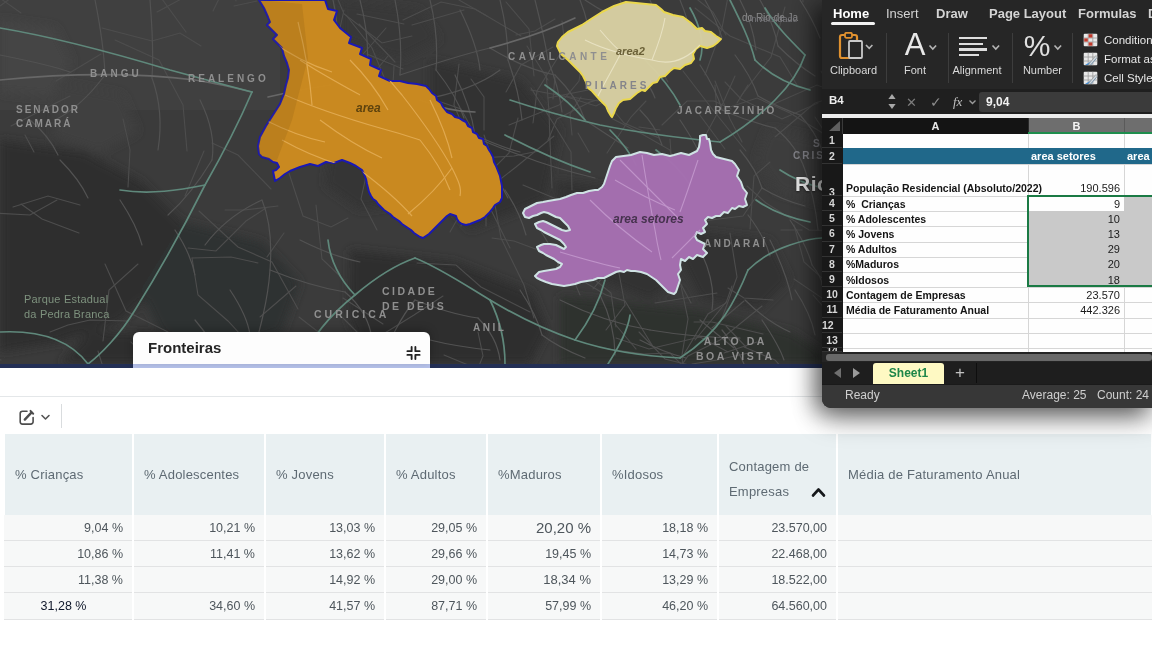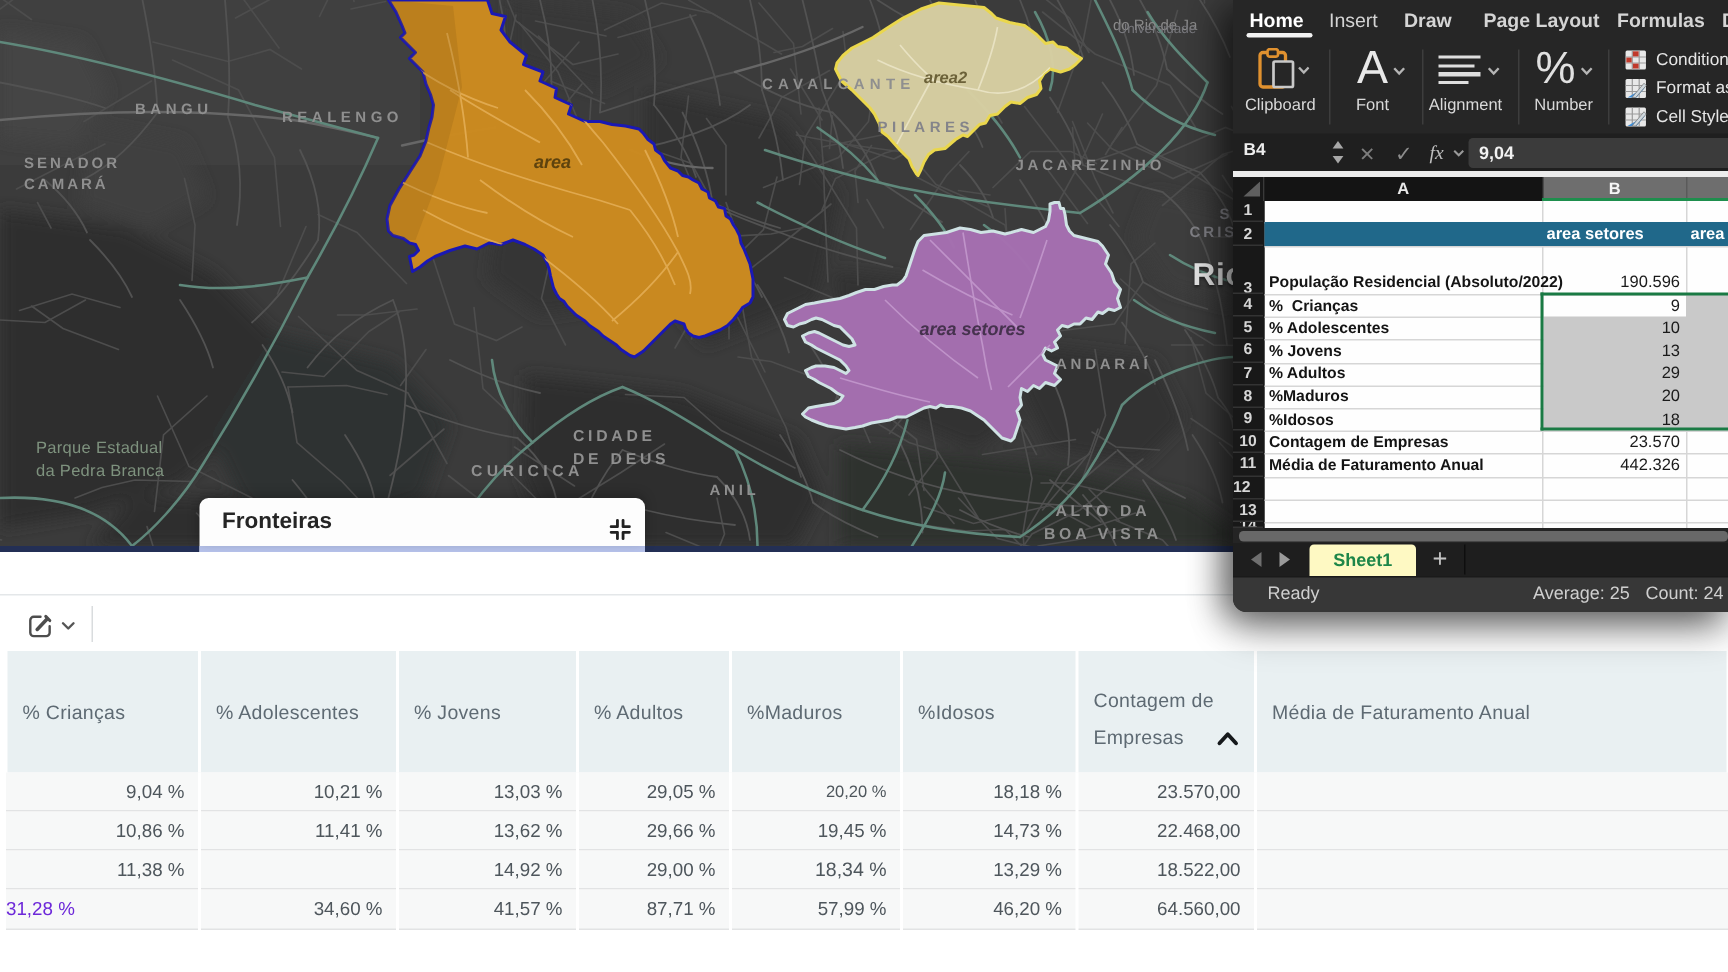--- a/index.html
+++ b/index.html
@@ -440,40 +440,40 @@
 <div class="abs" style="left:848px;top:433.5px;width:295px;height:81px;line-height:81px;font-size:13px;color:#5e6a73;letter-spacing:0.2px;white-space:nowrap">Média de Faturamento Anual</div>
 <div class="abs" style="left:729px;top:453.5px;font-size:13px;color:#5e6a73;letter-spacing:0.2px;line-height:25px">Contagem de<br>Empresas</div>
 <svg class="abs" style="left:810px;top:485.5px" width="18" height="13" viewBox="0 0 18 13">
       <path d="M3,9.5 L8.5,3.5 14,9.5" fill="none" stroke="#16191c" stroke-width="2.6" stroke-linecap="round" stroke-linejoin="round"></path>
     </svg>
 <div class="abs" style="left:4px;top:514.5px;width:1148px;height:26.3px;background:#f7f8f8;border-bottom:1px solid #e2e3e4"></div>
 <div class="abs" style="left:4px;top:514.5px;width:119px;height:26.3px;line-height:26.3px;font-size:12.5px;color:#4e565c;text-align:right">9,04 %</div>
 <div class="abs" style="left:133px;top:514.5px;width:122px;height:26.3px;line-height:26.3px;font-size:12.5px;color:#4e565c;text-align:right">10,21 %</div>
 <div class="abs" style="left:265px;top:514.5px;width:110px;height:26.3px;line-height:26.3px;font-size:12.5px;color:#4e565c;text-align:right">13,03 %</div>
 <div class="abs" style="left:385px;top:514.5px;width:92px;height:26.3px;line-height:26.3px;font-size:12.5px;color:#4e565c;text-align:right">29,05 %</div>
-<div class="abs" style="left:487px;top:514.5px;width:104px;height:26.3px;line-height:26.3px;font-size:11px;color:#4e565c;text-align:right">20,20 %</div>
+<div class="abs" style="left:487px;top:514.5px;width:104px;height:26.3px;line-height:26.3px;font-size:15px;color:#4e565c;text-align:right">20,20 %</div>
 <div class="abs" style="left:601px;top:514.5px;width:107px;height:26.3px;line-height:26.3px;font-size:12.5px;color:#4e565c;text-align:right">18,18 %</div>
 <div class="abs" style="left:718px;top:514.5px;width:109px;height:26.3px;line-height:26.3px;font-size:12.5px;color:#4e565c;text-align:right">23.570,00</div>
 <div class="abs" style="left:4px;top:540.8px;width:1148px;height:26.3px;background:#f7f8f8;border-bottom:1px solid #e2e3e4"></div>
 <div class="abs" style="left:4px;top:540.8px;width:119px;height:26.3px;line-height:26.3px;font-size:12.5px;color:#4e565c;text-align:right">10,86 %</div>
 <div class="abs" style="left:133px;top:540.8px;width:122px;height:26.3px;line-height:26.3px;font-size:12.5px;color:#4e565c;text-align:right">11,41 %</div>
 <div class="abs" style="left:265px;top:540.8px;width:110px;height:26.3px;line-height:26.3px;font-size:12.5px;color:#4e565c;text-align:right">13,62 %</div>
 <div class="abs" style="left:385px;top:540.8px;width:92px;height:26.3px;line-height:26.3px;font-size:12.5px;color:#4e565c;text-align:right">29,66 %</div>
 <div class="abs" style="left:487px;top:540.8px;width:104px;height:26.3px;line-height:26.3px;font-size:12.5px;color:#4e565c;text-align:right">19,45 %</div>
 <div class="abs" style="left:601px;top:540.8px;width:107px;height:26.3px;line-height:26.3px;font-size:12.5px;color:#4e565c;text-align:right">14,73 %</div>
 <div class="abs" style="left:718px;top:540.8px;width:109px;height:26.3px;line-height:26.3px;font-size:12.5px;color:#4e565c;text-align:right">22.468,00</div>
 <div class="abs" style="left:4px;top:567.1px;width:1148px;height:26.3px;background:#f7f8f8;border-bottom:1px solid #e2e3e4"></div>
 <div class="abs" style="left:4px;top:567.1px;width:119px;height:26.3px;line-height:26.3px;font-size:12.5px;color:#4e565c;text-align:right">11,38 %</div>
 <div class="abs" style="left:265px;top:567.1px;width:110px;height:26.3px;line-height:26.3px;font-size:12.5px;color:#4e565c;text-align:right">14,92 %</div>
 <div class="abs" style="left:385px;top:567.1px;width:92px;height:26.3px;line-height:26.3px;font-size:12.5px;color:#4e565c;text-align:right">29,00 %</div>
 <div class="abs" style="left:487px;top:567.1px;width:104px;height:26.3px;line-height:26.3px;font-size:13px;color:#4e565c;text-align:right">18,34 %</div>
 <div class="abs" style="left:601px;top:567.1px;width:107px;height:26.3px;line-height:26.3px;font-size:12.5px;color:#4e565c;text-align:right">13,29 %</div>
 <div class="abs" style="left:718px;top:567.1px;width:109px;height:26.3px;line-height:26.3px;font-size:12.5px;color:#4e565c;text-align:right">18.522,00</div>
 <div class="abs" style="left:4px;top:593.4px;width:1148px;height:26.3px;background:#f7f8f8;border-bottom:1px solid #e2e3e4"></div>
-<div class="abs" style="left:4px;top:593.4px;width:119px;height:26.3px;line-height:26.3px;font-size:12.5px;color:#6d28d9;text-align:left">31,28 %</div>
+<div class="abs" style="left:4px;top:593.4px;width:119px;height:26.3px;line-height:26.3px;font-size:12.5px;color:#0f172a;text-align:center">31,28 %</div>
 <div class="abs" style="left:133px;top:593.4px;width:122px;height:26.3px;line-height:26.3px;font-size:12.5px;color:#4e565c;text-align:right">34,60 %</div>
 <div class="abs" style="left:265px;top:593.4px;width:110px;height:26.3px;line-height:26.3px;font-size:12.5px;color:#4e565c;text-align:right">41,57 %</div>
 <div class="abs" style="left:385px;top:593.4px;width:92px;height:26.3px;line-height:26.3px;font-size:12.5px;color:#4e565c;text-align:right">87,71 %</div>
 <div class="abs" style="left:487px;top:593.4px;width:104px;height:26.3px;line-height:26.3px;font-size:12.5px;color:#4e565c;text-align:right">57,99 %</div>
 <div class="abs" style="left:601px;top:593.4px;width:107px;height:26.3px;line-height:26.3px;font-size:12.5px;color:#4e565c;text-align:right">46,20 %</div>
 <div class="abs" style="left:718px;top:593.4px;width:109px;height:26.3px;line-height:26.3px;font-size:12.5px;color:#4e565c;text-align:right">64.560,00</div>
 <div class="abs" style="left:132px;top:514.5px;width:2px;height:105.2px;background:#ffffff"></div>
 <div class="abs" style="left:264px;top:514.5px;width:2px;height:105.2px;background:#ffffff"></div>
 <div class="abs" style="left:384px;top:514.5px;width:2px;height:105.2px;background:#ffffff"></div>
 <div class="abs" style="left:486px;top:514.5px;width:2px;height:105.2px;background:#ffffff"></div>

